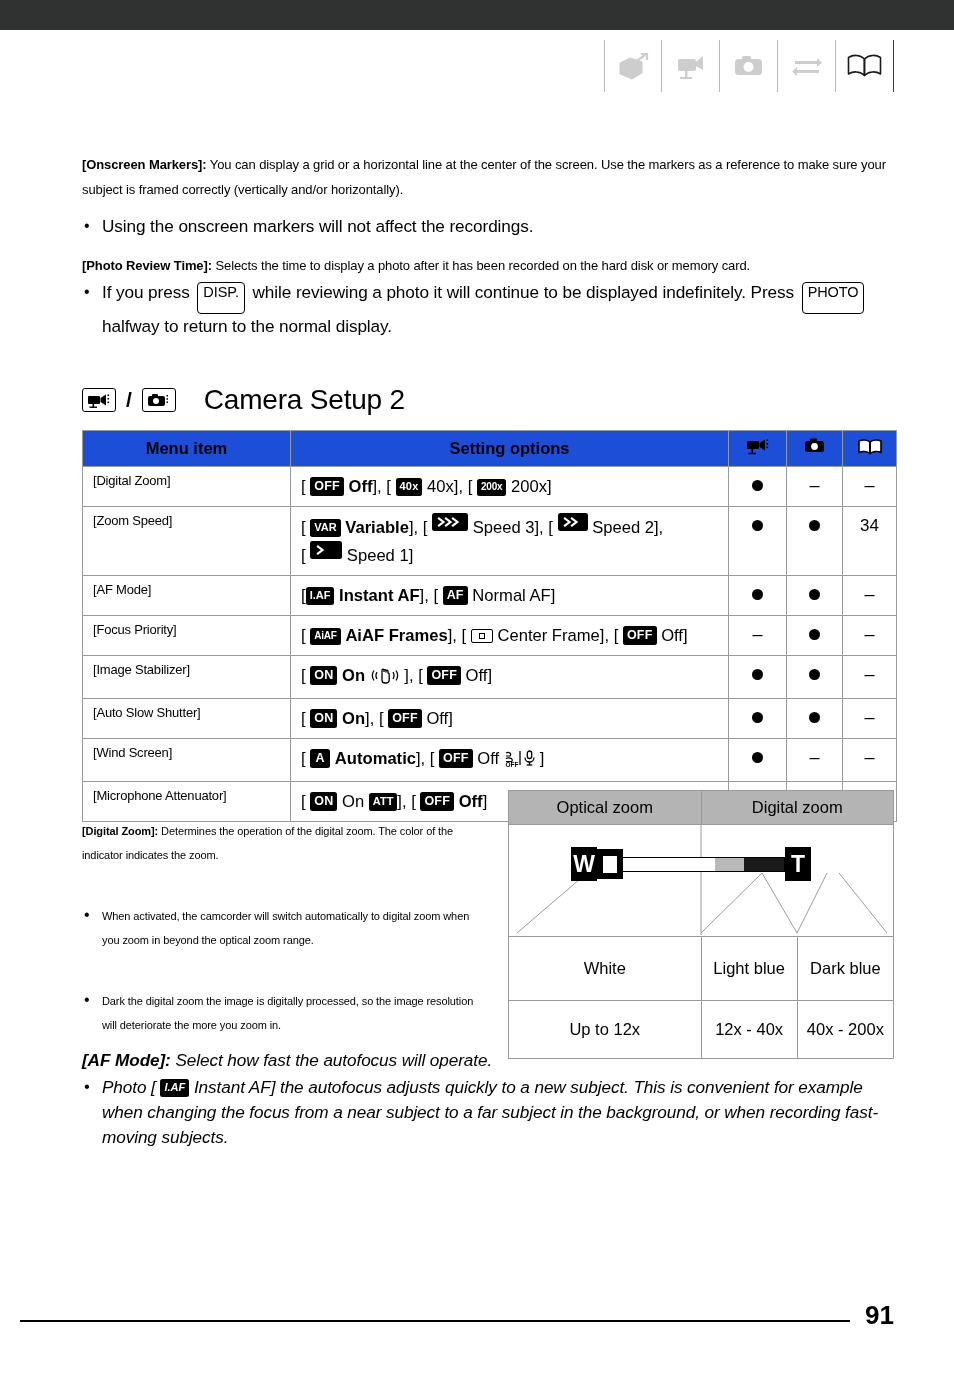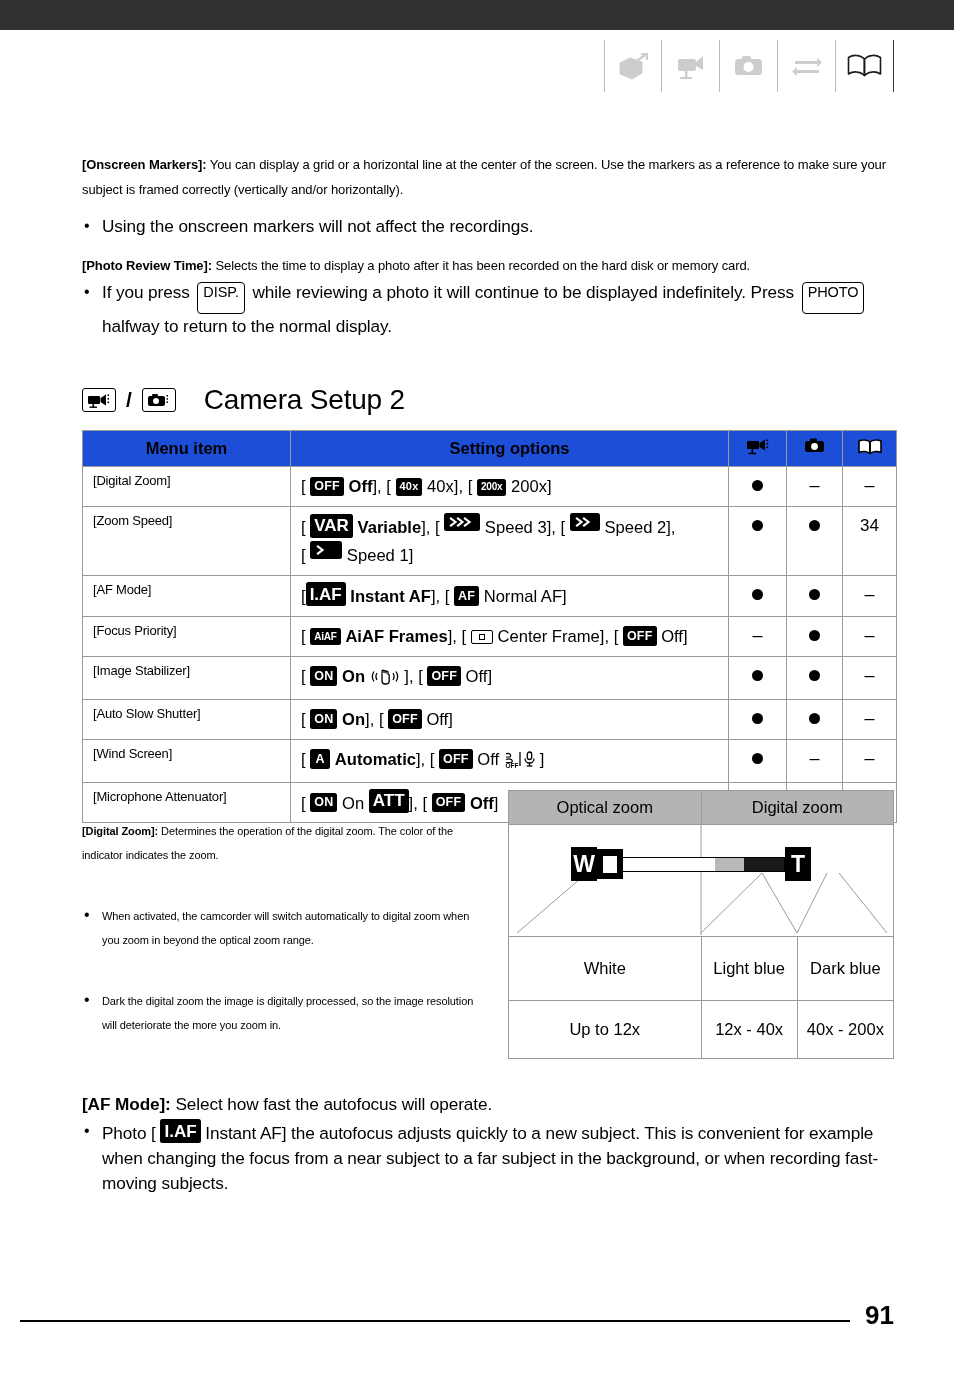--- a/index.html
+++ b/index.html
@@ -179,21 +179,21 @@
     font-weight: bold;
     border-radius: 2.5px;
     text-align: center;
     vertical-align: 2px;
     line-height: 1;
     padding: 3.5px 4px 3.5px 4px;
     letter-spacing: 0.2px;
     font-size: 12.5px;
     min-width: 20px;
   }
-  .chip.wide { font-size: 17px; letter-spacing: 0px; }
+  .chip.wide { font-size: 11px; letter-spacing: 0px; }
   .chip.small { font-size: 11px; }
   .chip.tiny  { font-size: 10px; letter-spacing: -0.2px; }
   .chip svg { display: block; }
   .chip.glyph { padding: 4px 5px; }
 
   
   .chip-outline {
     display: inline-block;
     border: 1.5px solid #000;
     border-radius: 2px;
@@ -286,22 +286,23 @@
   .track .seg-light { background: #b9b9b9; height: 100%; }
   .track .seg-dark  { background: #1a1a1a; height: 100%; }
 
   
   .connectors { position: absolute; left: 0; top: 0; }
 
   
   .af-block {
     position: absolute;
     left: 82px;
-    top: 1092px;
+    top: 1048px;
     width: 812px;
+    font-style: italic;
   }
   .af-block p.para, .af-block ul.bullets li { font-size: 17.2px; line-height: 25px; }
 
   
   .footer-rule {
     position: absolute;
     left: 20px;
     top: 1320px;
     width: 830px;
     height: 1.5px;

